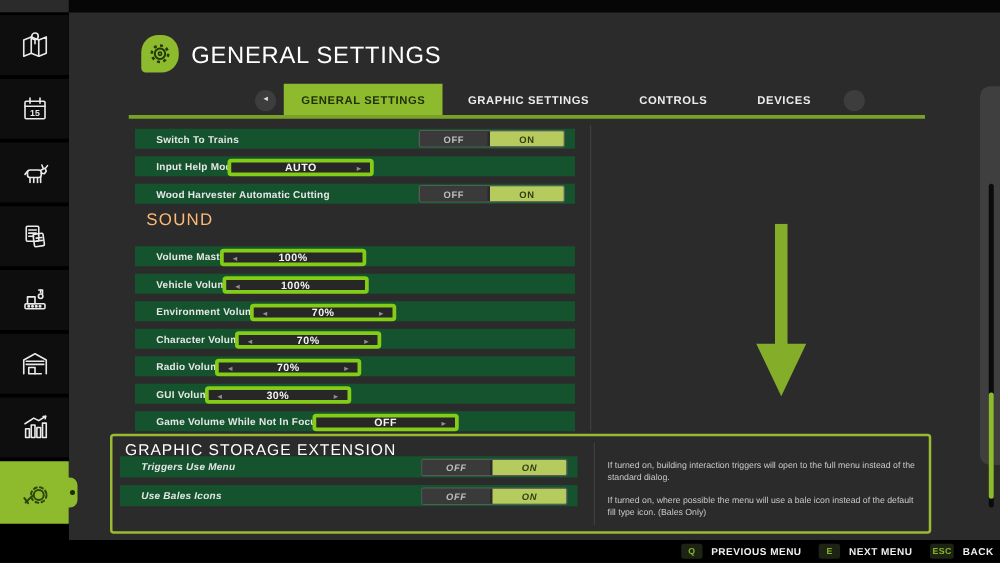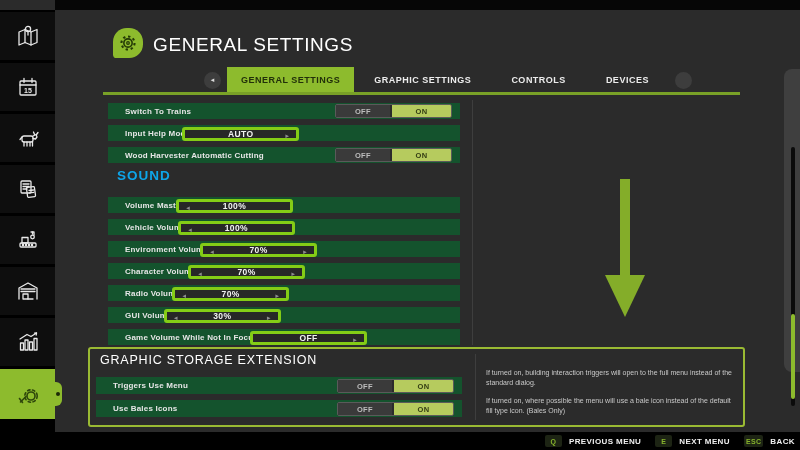--- a/index.html
+++ b/index.html
@@ -41,27 +41,27 @@
   .t-off{flex:0 0 54px;background:#3a3a3a;color:#bdbdbd;font-size:7.5px;font-weight:bold;
          display:flex;align-items:center;justify-content:center;letter-spacing:.4px;}
   .t-on{flex:1;margin-left:2px;background:#b6cb5e;color:#333d13;font-size:7.5px;font-weight:bold;
         display:flex;align-items:center;justify-content:center;letter-spacing:.4px;border-radius:0 1px 1px 0;}
   .selector{position:relative;height:14px;width:117px;background:#272727;border:3px solid #84cc16;
             border-radius:3px;box-sizing:border-box;display:flex;align-items:center;justify-content:center;cursor:pointer;}
   .sel-value{font-size:8.5px;font-weight:bold;color:#f2f2f2;letter-spacing:.4px;}
   .arrow{position:absolute;top:0;height:12px;line-height:12px;font-size:6px;color:#8e8e8e;cursor:pointer;}
   .arrow.left{left:6px;}
   .arrow.right{right:6px;}
-  .section-title{position:absolute;color:#0ea5e9;font-weight:700;letter-spacing:1px;}
+  .section-title{position:absolute;color:#fdba74;font-weight:400;letter-spacing:1px;}
   .divider{position:absolute;width:1px;background:#3e3e3e;}
   
   .ose-box{position:absolute;left:33px;top:337px;width:653px;height:76px;border:2px solid #9aba33;
            border-radius:3px;box-sizing:content-box;}
   .ose-title{position:absolute;left:10px;top:4px;font-size:12.5px;color:#fff;letter-spacing:.8px;font-weight:400;}
-  .ose-rows{left:6px;top:28px;}
+  .ose-rows{left:6px;top:16px;font-style:italic;}
   .ose-rows .row{width:366px;height:17px;}
   .help{position:absolute;left:396px;width:252px;font-size:7px;line-height:1.4;color:#c9c9c9;}
   
   .big-arrow{position:absolute;left:548px;top:169px;}
   
   .scroll-bulge{position:absolute;right:0;top:59px;width:16px;height:303px;background:#3f3f3f;border-radius:8px 0 0 8px;}
   .scroll-track{position:absolute;right:5px;top:78px;width:4px;height:259px;background:#0b0b0b;border-radius:2px;}
   .scroll-thumb{position:absolute;left:0;bottom:7px;width:4px;height:85px;background:#8dbb2d;border-radius:2px;cursor:pointer;}
   
   .bottom-bar{position:absolute;left:0;bottom:0;width:800px;height:18px;background:#000;z-index:8;

